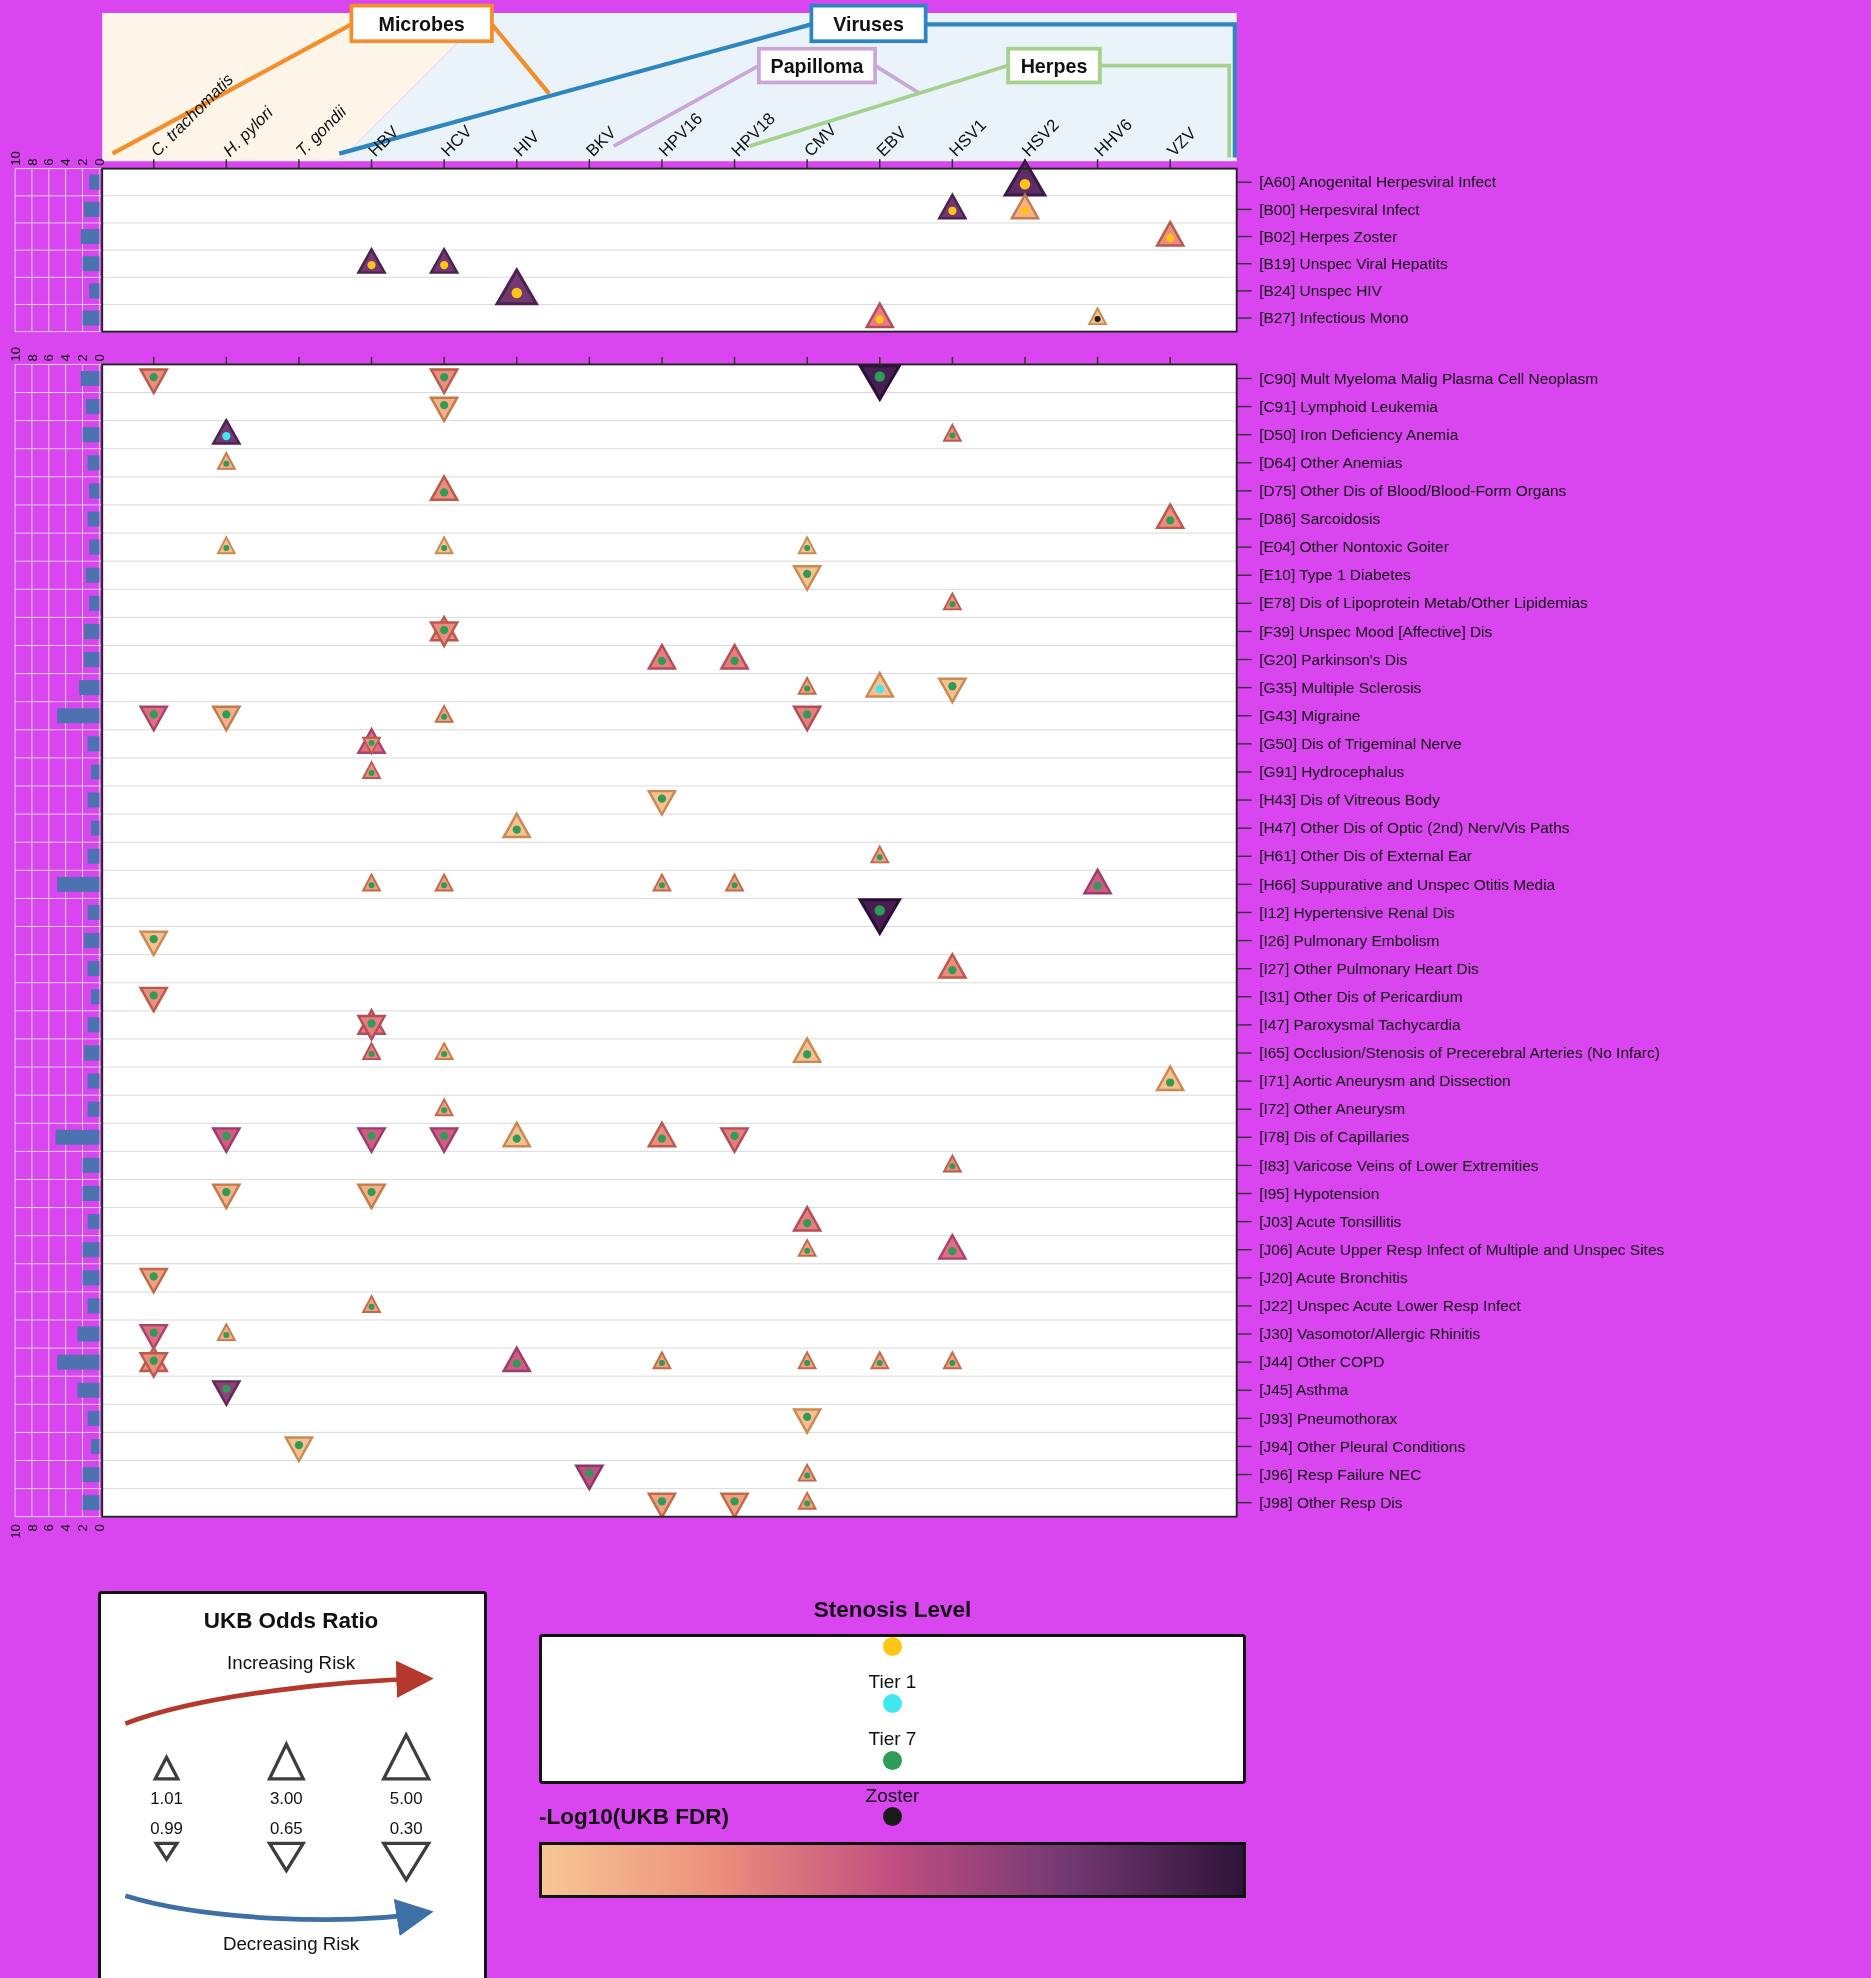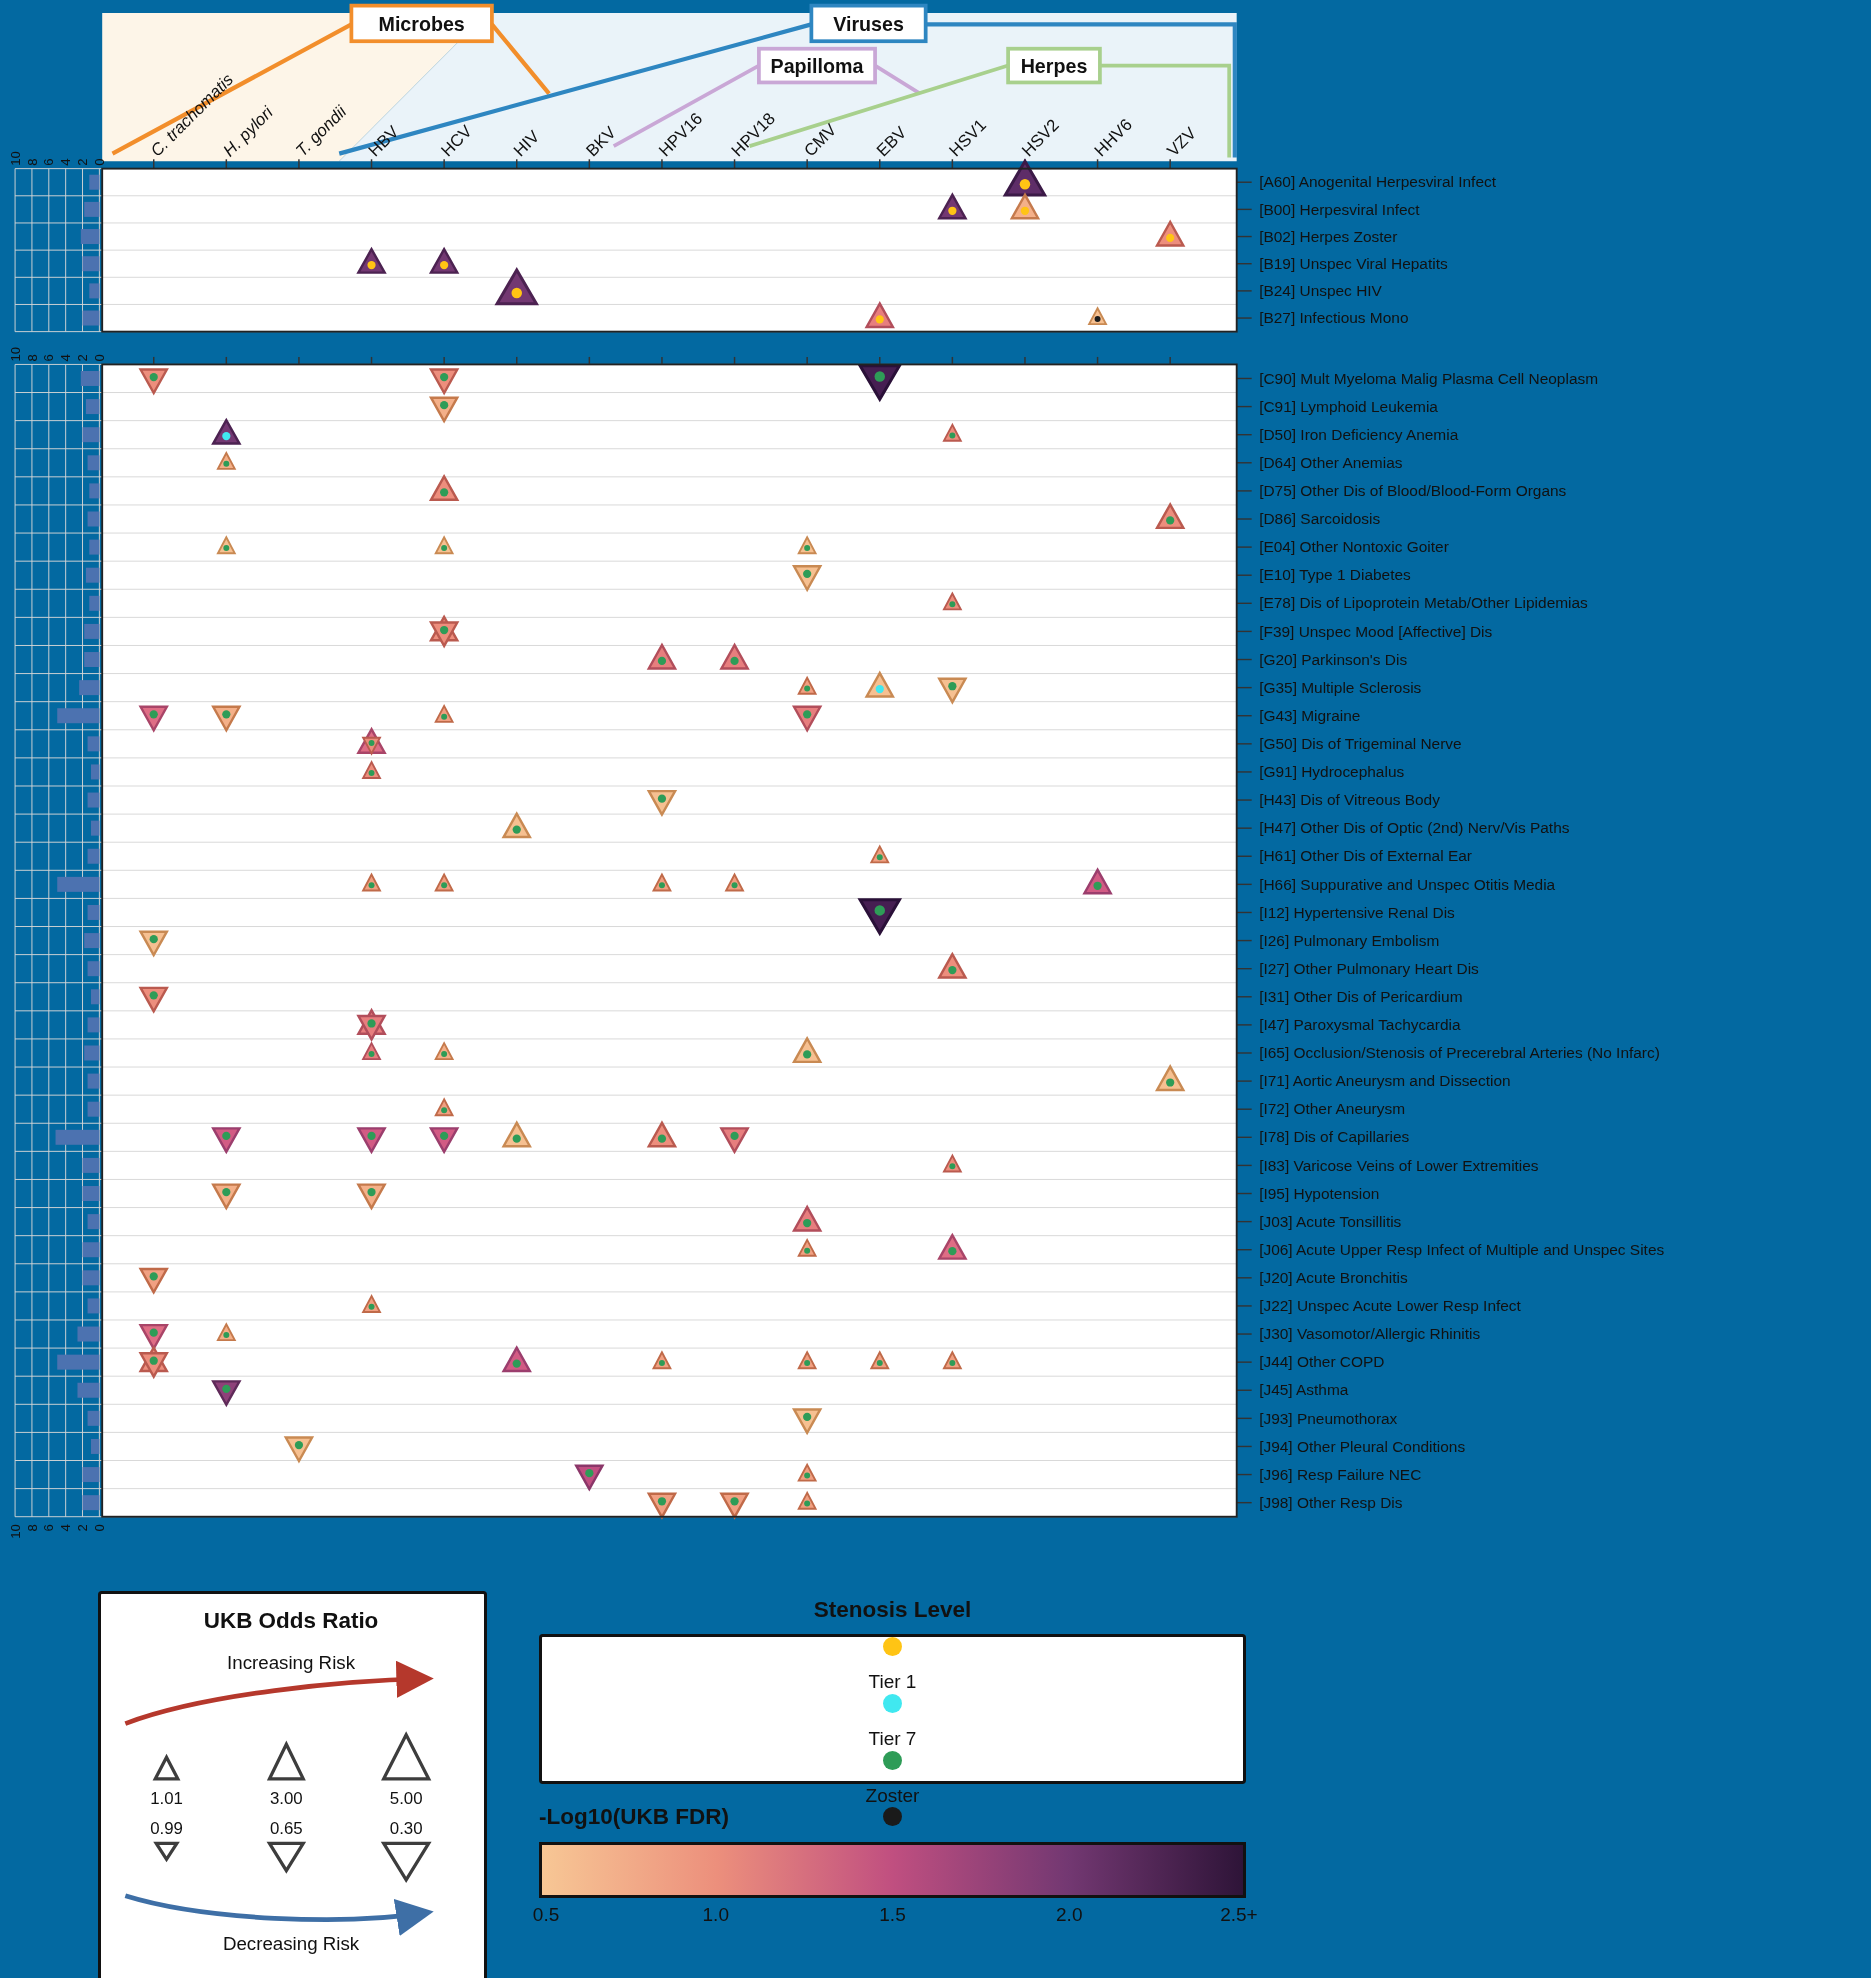--- a/index.html
+++ b/index.html
@@ -1,17 +1,17 @@
 <!DOCTYPE html>
 <html style="font-size:15px"><head>
 <meta charset="utf-8">
 <style>
   html,body{margin:0;padding:0;background:#fff;}
   body{font-family:"Liberation Sans",sans-serif;color:#111;}
-  .page{position:relative;width:1871px;height:1979px;background:#0369a1;overflow:hidden;}
+  .page{position:relative;width:1871px;height:1979px;background:#d946ef;overflow:hidden;}
   #chart{position:absolute;left:0;top:0;}
 
   
   .or-box{position:absolute;left:98px;top:1591px;width:389px;height:443px;
           border:3.7px solid #111;border-radius:3.7px;box-sizing:border-box;background:#fff;}
   .or-title{font:bold 24px "Liberation Sans",sans-serif;text-anchor:middle;fill:#111;}
   .or-sub{font:20px "Liberation Sans",sans-serif;text-anchor:middle;fill:#111;}
   .or-num{font:18px "Liberation Sans",sans-serif;text-anchor:middle;fill:#111;}
 
   
@@ -545,22 +545,15 @@
       <span>Zoster</span>
     </div>
     <div class="sl-item">
       <span class="sl-dot" style="background-color: rgb(26, 26, 26);"></span>
       <span>Expected Anemias</span>
     </div>
   </div>
 
   <div class="fdr-title">-Log10(UKB FDR)</div>
   <div class="fdr-bar" style="background: linear-gradient(90deg, rgb(247, 199, 149), rgb(236, 143, 124), rgb(192, 79, 128), rgb(115, 56, 114), rgb(46, 20, 56));"></div>
-  <div class="fdr-ticks">
-    <span style="left:1%">0.5</span>
-    <span style="left:25%">1.0</span>
-    <span style="left:50%">1.5</span>
-    <span style="left:75%">2.0</span>
-    <span style="left:99%">2.5+</span>
-  </div>
 
 </div>
 
 
 </body></html>

